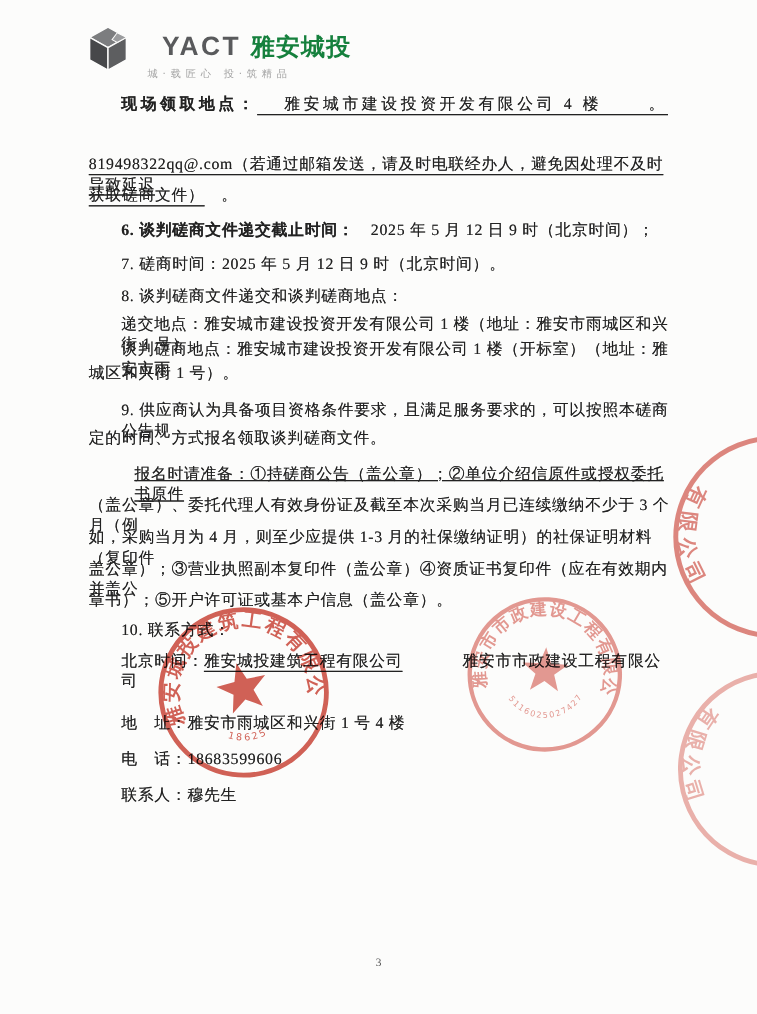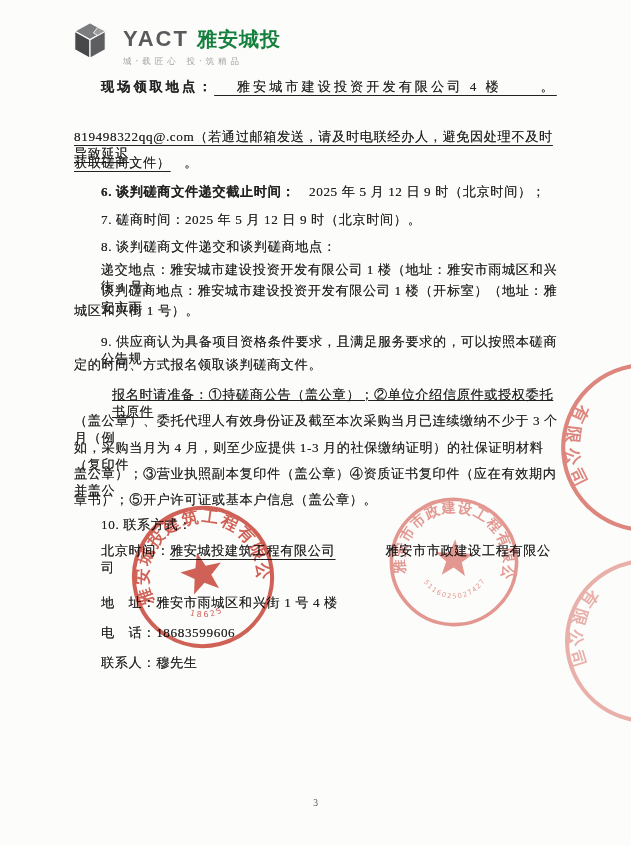--- a/index.html
+++ b/index.html
@@ -10,21 +10,21 @@
     background:#fcfcfb;
     overflow:hidden;
     font-family:"Liberation Serif","DejaVu Serif",serif;
     color:#222;
   }
   
   .logo{position:absolute;left:73px;top:20px;display:flex;align-items:flex-start;}
   .logo-cube{width:34px;height:41px;margin-right:16px;}
   .brand-line{display:flex;align-items:baseline;margin-top:6px;}
   .brand-en{font-family:"Liberation Sans","DejaVu Sans",sans-serif;font-weight:bold;
-    font-size:22px;letter-spacing:2px;color:#595a5c;}
+    font-size:22px;letter-spacing:2px;color:#595a5c;margin-left:12px;}
   .brand-cn{font-family:"DejaVu Sans","Liberation Sans",sans-serif;font-weight:bold;
     font-size:20px;letter-spacing:1px;color:#15803d;margin-left:8px;}
   .tagline{font-family:"DejaVu Sans","Liberation Sans",sans-serif;font-size:8.5px;
     letter-spacing:4px;color:#a3a3a3;margin-top:3px;}
   
   .line{
     position:absolute;left:74px;right:70px;
     font-size:13.2px;line-height:17px;
     letter-spacing:0.6px;
     white-space:pre-wrap;

